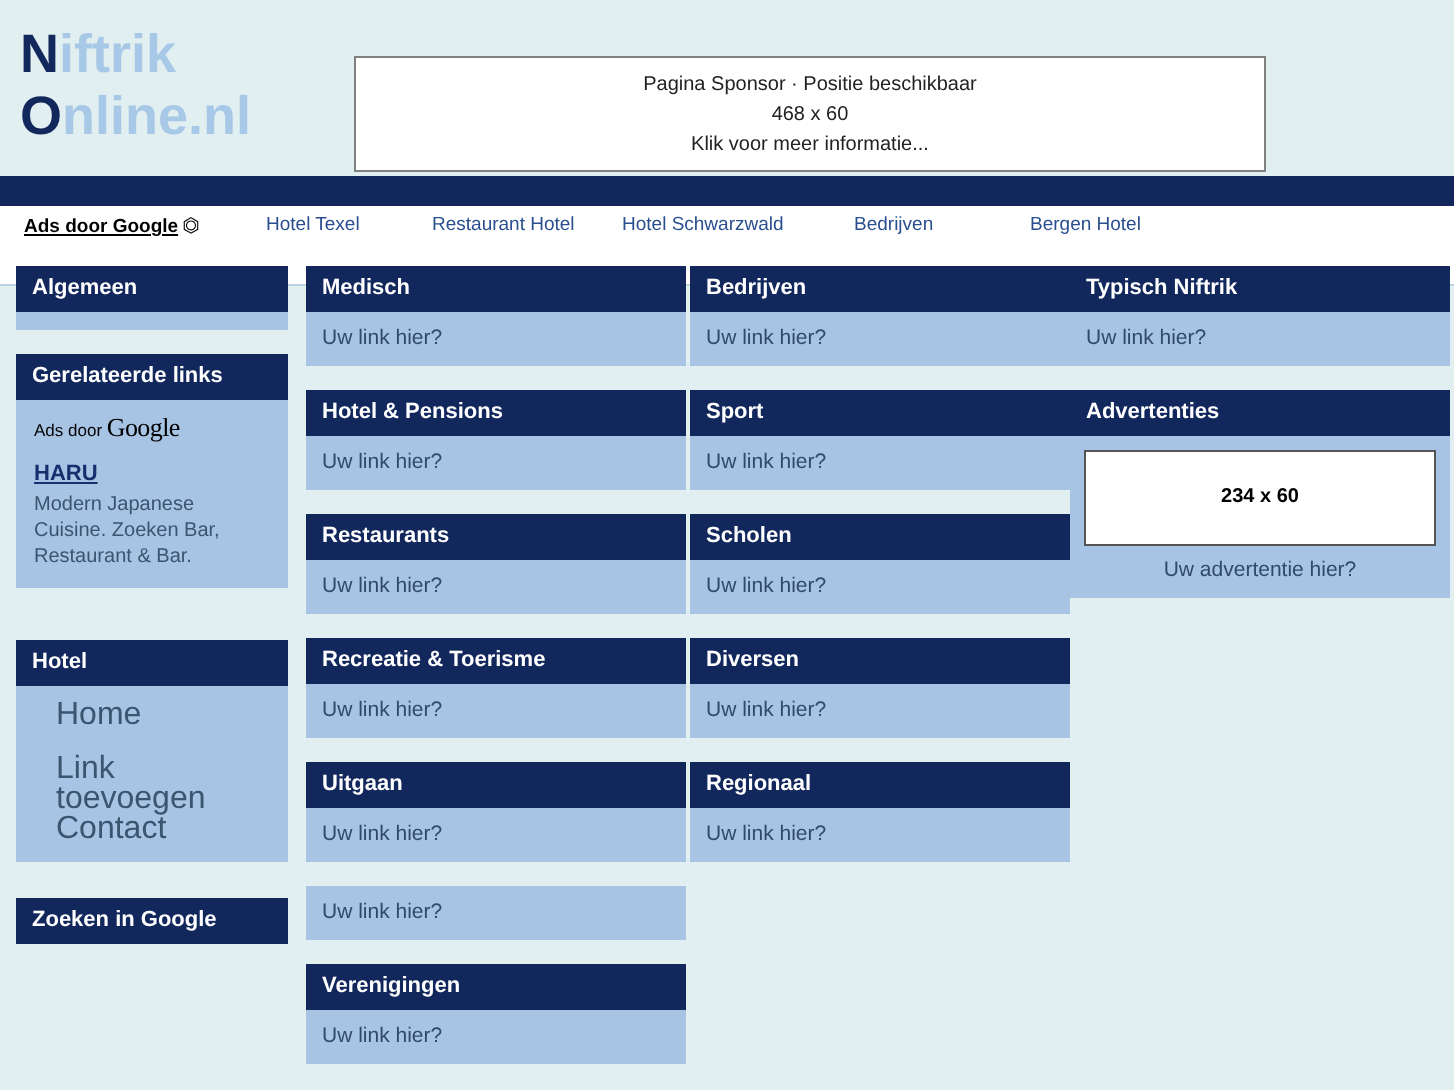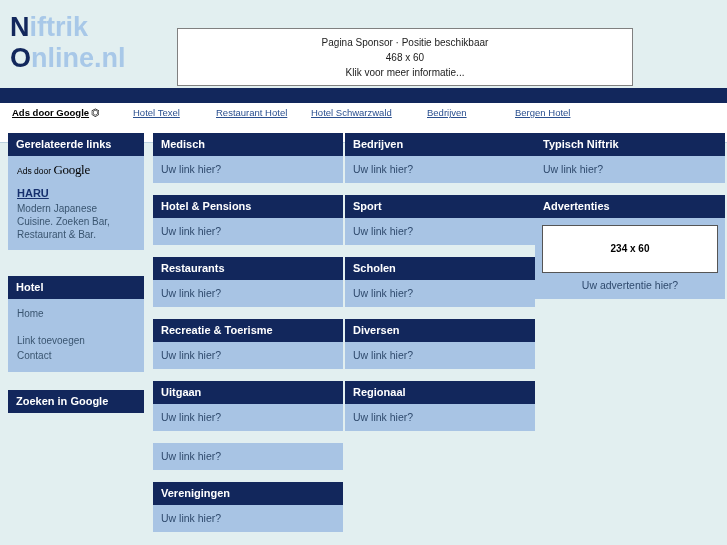--- a/index.html
+++ b/index.html
@@ -67,21 +67,20 @@
   #adsbar .ads-label .ext {
     display: inline-block;
     margin-left: 2px;
     text-decoration: none;
     font-weight: normal;
     font-size: 10px;
   }
   #adsbar .adlink {
     position: absolute; top: 4px;
     font-size: 9.5px; color: #2a4f8f;
-    text-decoration: underline;
     white-space: nowrap;
   }
 
   
   #content { position: absolute; left: 0; top: 133px; width: 727px; }
 
   .col { position: absolute; top: 0; }
   #col-side  { left: 8px;   width: 136px; }
   #col-1     { left: 153px; width: 190px; }
   #col-2     { left: 345px; width: 190px; }
@@ -134,21 +133,21 @@
     font-size: 10px; color: #3a5570;
     line-height: 13px;
   }
   .gads-url {
     font-size: 9px; color: #7f9dbb;
     text-decoration: underline;
     line-height: 14px;
     margin-top: 1px;
   }
   .menu-body { padding: 6px 8px 8px 8px; line-height: 15px; }
-  .menu-item { font-size: 10px; color: #3a5570; }
+  .menu-item { font-size: 16px; color: #3a5570; margin-left: 11px; }
   .menu-gap { height: 12px; }
 
   
   .ad-body { padding: 6px 6px 6px 6px; }
   .ad-box {
     background: #ffffff;
     border: 1px solid #555555;
     height: 48px;
     display: flex; align-items: center; justify-content: center;
     font-size: 10px; font-weight: bold; color: #000000;
@@ -188,20 +187,24 @@
     <span class="adlink" id="adlink-1" style="left: 216px;">Restaurant Hotel</span>
     <span class="adlink" id="adlink-2" style="left: 311px;">Hotel Schwarzwald</span>
     <span class="adlink" id="adlink-3" style="left: 427px;">Bedrijven</span>
     <span class="adlink" id="adlink-4" style="left: 515px;">Bergen Hotel</span>
   </div>
 
   <div id="content">
 
     <div class="col" id="col-side">
 
+      <div class="panel">
+        <div class="panel-head">Algemeen</div>
+        <div class="panel-body empty"></div>
+      </div>
 
       <div class="panel">
         <div class="panel-head">Gerelateerde links</div>
         <div class="panel-body gads-body">
           <div class="gads-label"><span>Ads door </span><span class="goog">Google</span></div>
           <div class="gads-title">HARU</div>
           <div class="gads-desc">Modern Japanese</div>
           <div class="gads-desc">Cuisine. Zoeken Bar,</div>
           <div class="gads-desc">Restaurant &amp; Bar.</div>
         </div>

